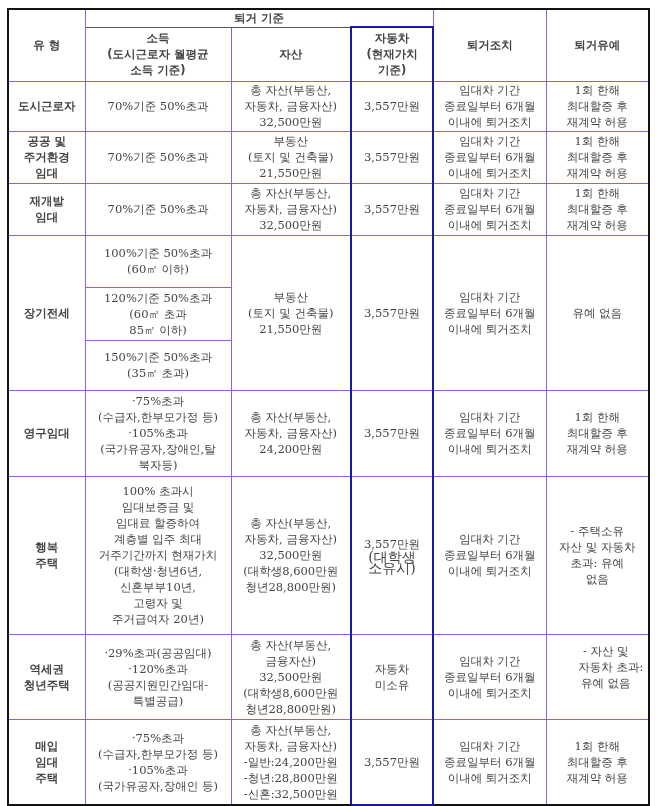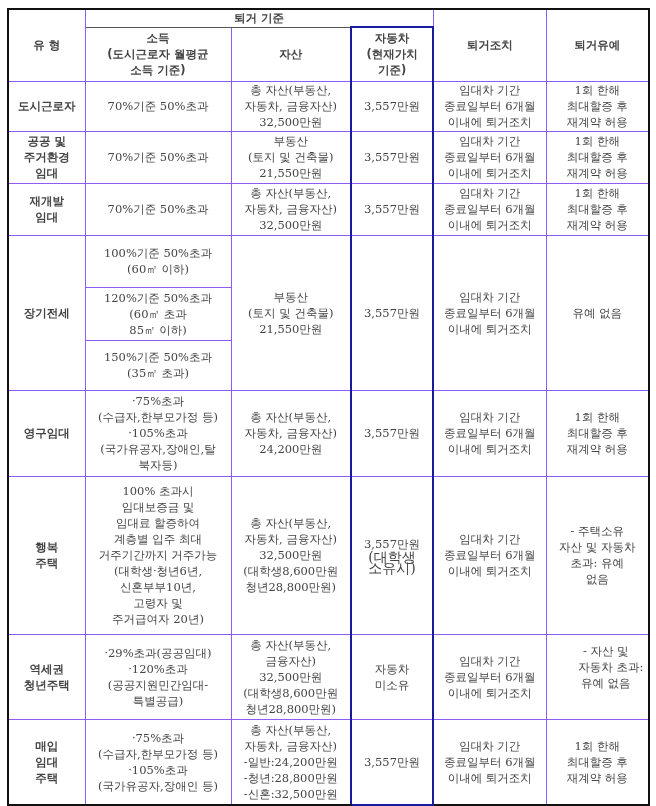--- a/index.html
+++ b/index.html
@@ -213,21 +213,21 @@
   <tr style="height:158px">
     <td class="type outer-left">
       <span class="ln">행복</span>
       <span class="ln">주택</span>
     </td>
     <td class="left">
       <span class="ln">100% 초과시</span>
       <span class="ln">임대보증금 및</span>
       <span class="ln">임대료 할증하여</span>
       <span class="ln">계층별 입주 최대</span>
-      <span class="ln">거주기간까지 거주가능</span>
+      <span class="ln">거주기간까지 현재가치</span>
       <span class="ln">(대학생·청년6년,</span>
       <span class="ln">신혼부부10년,</span>
       <span class="ln">고령자 및</span>
       <span class="ln">주거급여자 20년)</span>
     </td>
     <td class="left">
       <span class="ln">총 자산(부동산,</span>
       <span class="ln">자동차, 금융자산)</span>
       <span class="ln">32,500만원</span>
       <span class="ln">(대학생8,600만원</span>

